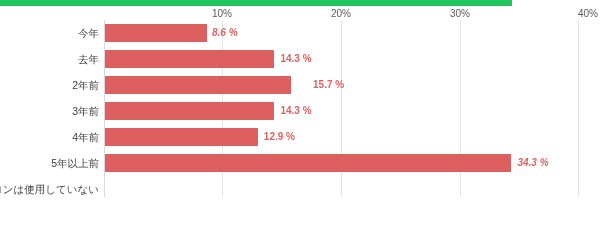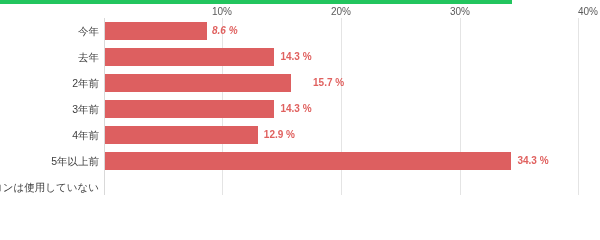--- a/index.html
+++ b/index.html
@@ -13,21 +13,21 @@
     font-family: "Liberation Sans", "DejaVu Sans", sans-serif;
     overflow: hidden;
   }
 
   #chart-root {
     position: relative;
     width: 512px;
     height: 203px;
     background: #ffffff;
     box-sizing: border-box;
-    border-top: 4px solid #22c55e;
+    border-top: 6px solid #22c55e;
   }
 
   
   .axis-line-y {
     position: absolute;
     left: 104px;
     top: 14px;
     width: 1px;
     height: 177px;
     background: #d9d9d9;
@@ -132,21 +132,21 @@
 
   <div class="row" style="top:118px">
     <div class="cat-label">4年前</div>
     <div class="bar" style="width: 152.865px;"></div>
     <div class="bar-value" style="left: 263.865px;">12.9 %</div>
   </div>
 
   <div class="row" style="top:144px">
     <div class="cat-label">5年以上前</div>
     <div class="bar" style="width: 406.455px;"></div>
-    <div class="bar-value" style="left: 517.455px;">34.3 %</div>
+    <div class="bar-value" style="left: 517.455px; font-style: italic;">34.3 %</div>
   </div>
 
   <div class="row" style="top:170px">
     <div class="cat-label">エアコンは使用していない</div>
 
   </div>
 
 </div>
 
 </body></html>

